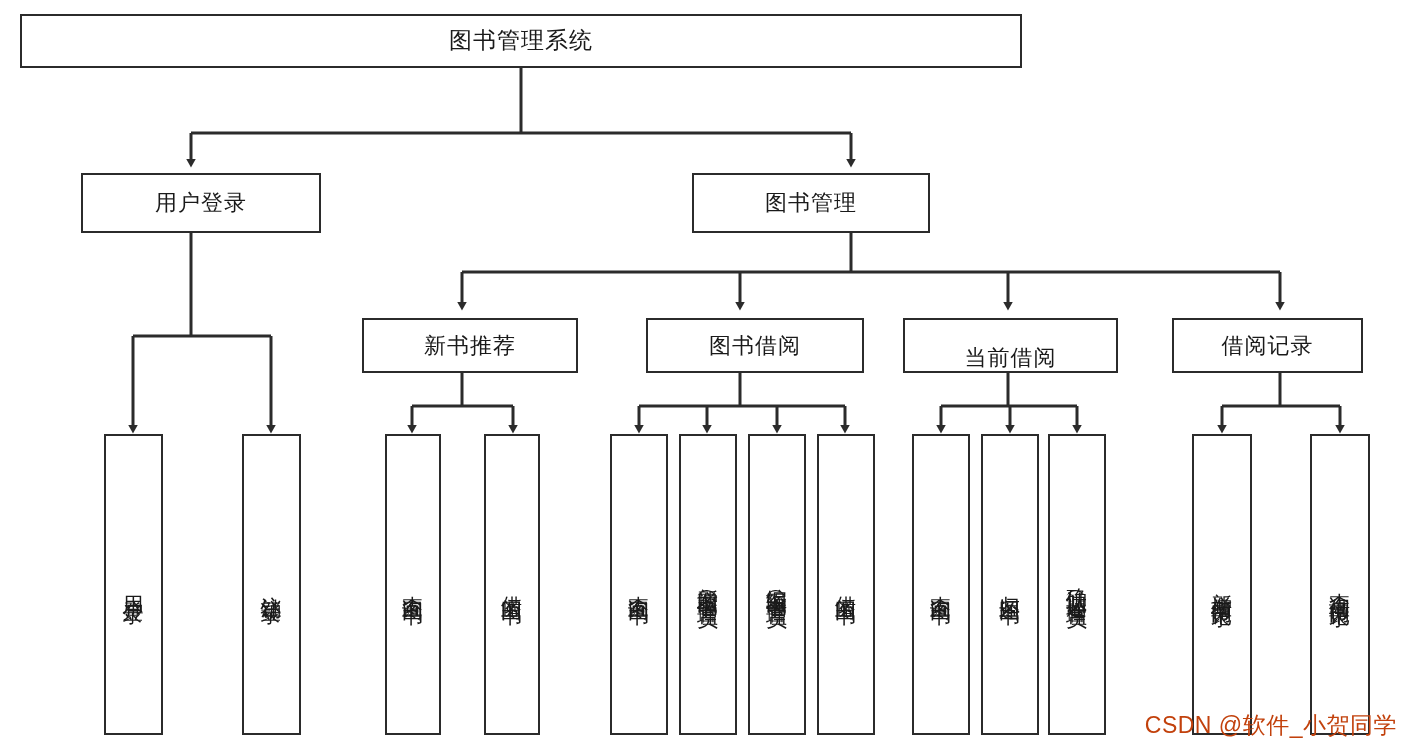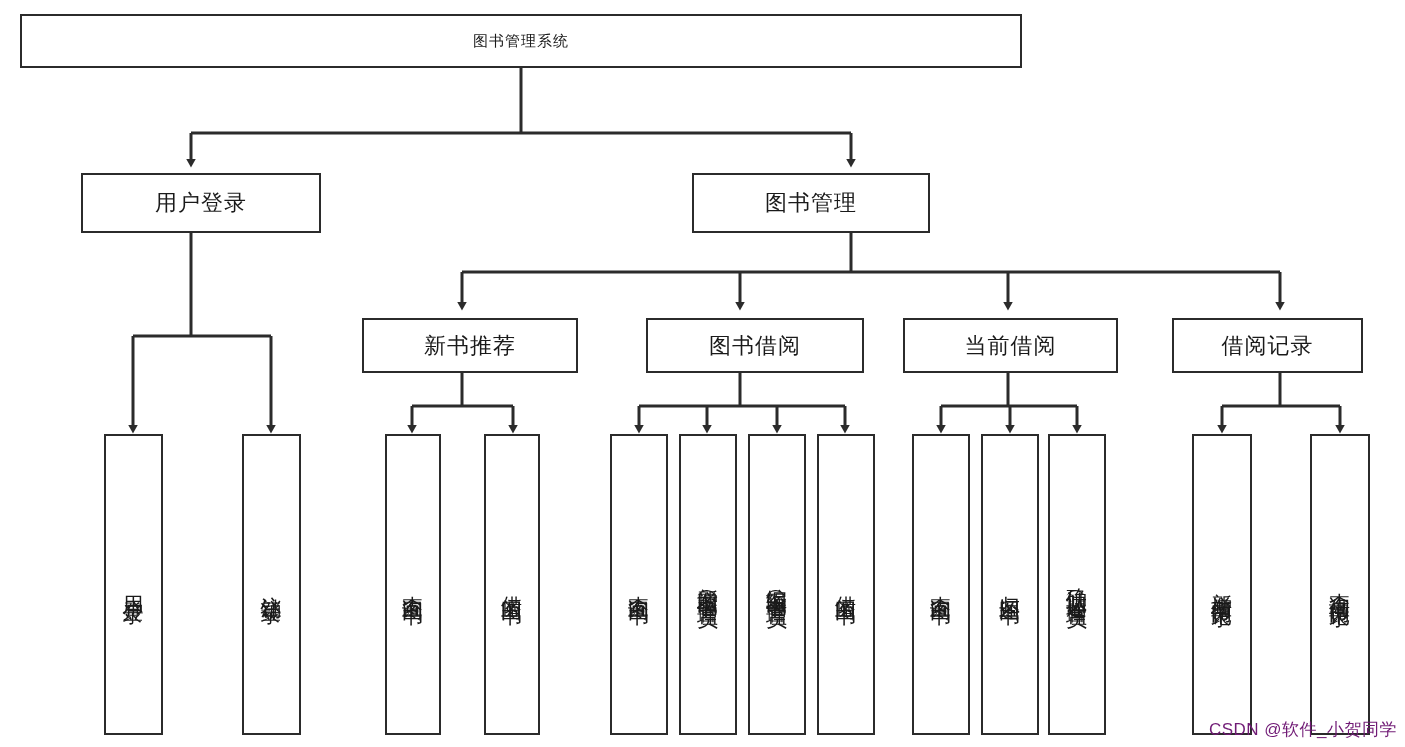--- a/index.html
+++ b/index.html
@@ -40,21 +40,21 @@
     text-align: center;
     line-height: 1.18;
     white-space: nowrap;
   }
   
   .h-node .node-label {
     font-size: 22px;
     letter-spacing: 1px;
   }
   #node-root .node-label {
-    font-size: 15px;
+    font-size: 23px;
     letter-spacing: 1px;
   }
   
   .v-node {
     align-items: center;
     justify-content: center;
     padding: 4px 0;
   }
   .v-node .node-label {
     writing-mode: vertical-rl;
@@ -62,22 +62,22 @@
     font-size: 21px;
     letter-spacing: 3px;
     line-height: 1;
     white-space: nowrap;
     max-height: 100%;
   }
   #watermark {
     position: absolute;
     right: 8px;
     bottom: 6px;
-    font-size: 17px;
-    color: #701a75;
+    font-size: 23px;
+    color: #c2410c;
     letter-spacing: 0.5px;
     z-index: 5;
     white-space: nowrap;
     margin-left: 33px;
   }
 </style>
 </head>
 <body>
 
 <div id="canvas">
@@ -142,21 +142,21 @@
   <div class="node h-node" style="left:692px; top:173px; width:238px; height:60px;">
     <span class="node-label">图书管理</span>
   </div>
 
   <div class="node h-node" style="left:362px; top:318px; width:216px; height:55px;align-items:center;">
     <span class="node-label">新书推荐</span>
   </div>
   <div class="node h-node" style="left:646px; top:318px; width:218px; height:55px;">
     <span class="node-label">图书借阅</span>
   </div>
-  <div class="node h-node" style="left:903px; top:318px; width:215px; height:55px;">
+  <div class="node h-node" style="left:903px; top:318px; width:215px; height:55px;align-items:flex-end;">
     <span class="node-label">当前借阅</span>
   </div>
   <div class="node h-node" style="left:1172px; top:318px; width:191px; height:55px;">
     <span class="node-label">借阅记录</span>
   </div>
 
   <div class="node v-node" style="left:104px; top:434px; width:59px; height:301px;">
     <span class="node-label">用户登录</span>
   </div>
   <div class="node v-node" style="left:242px; top:434px; width:59px; height:301px;">

